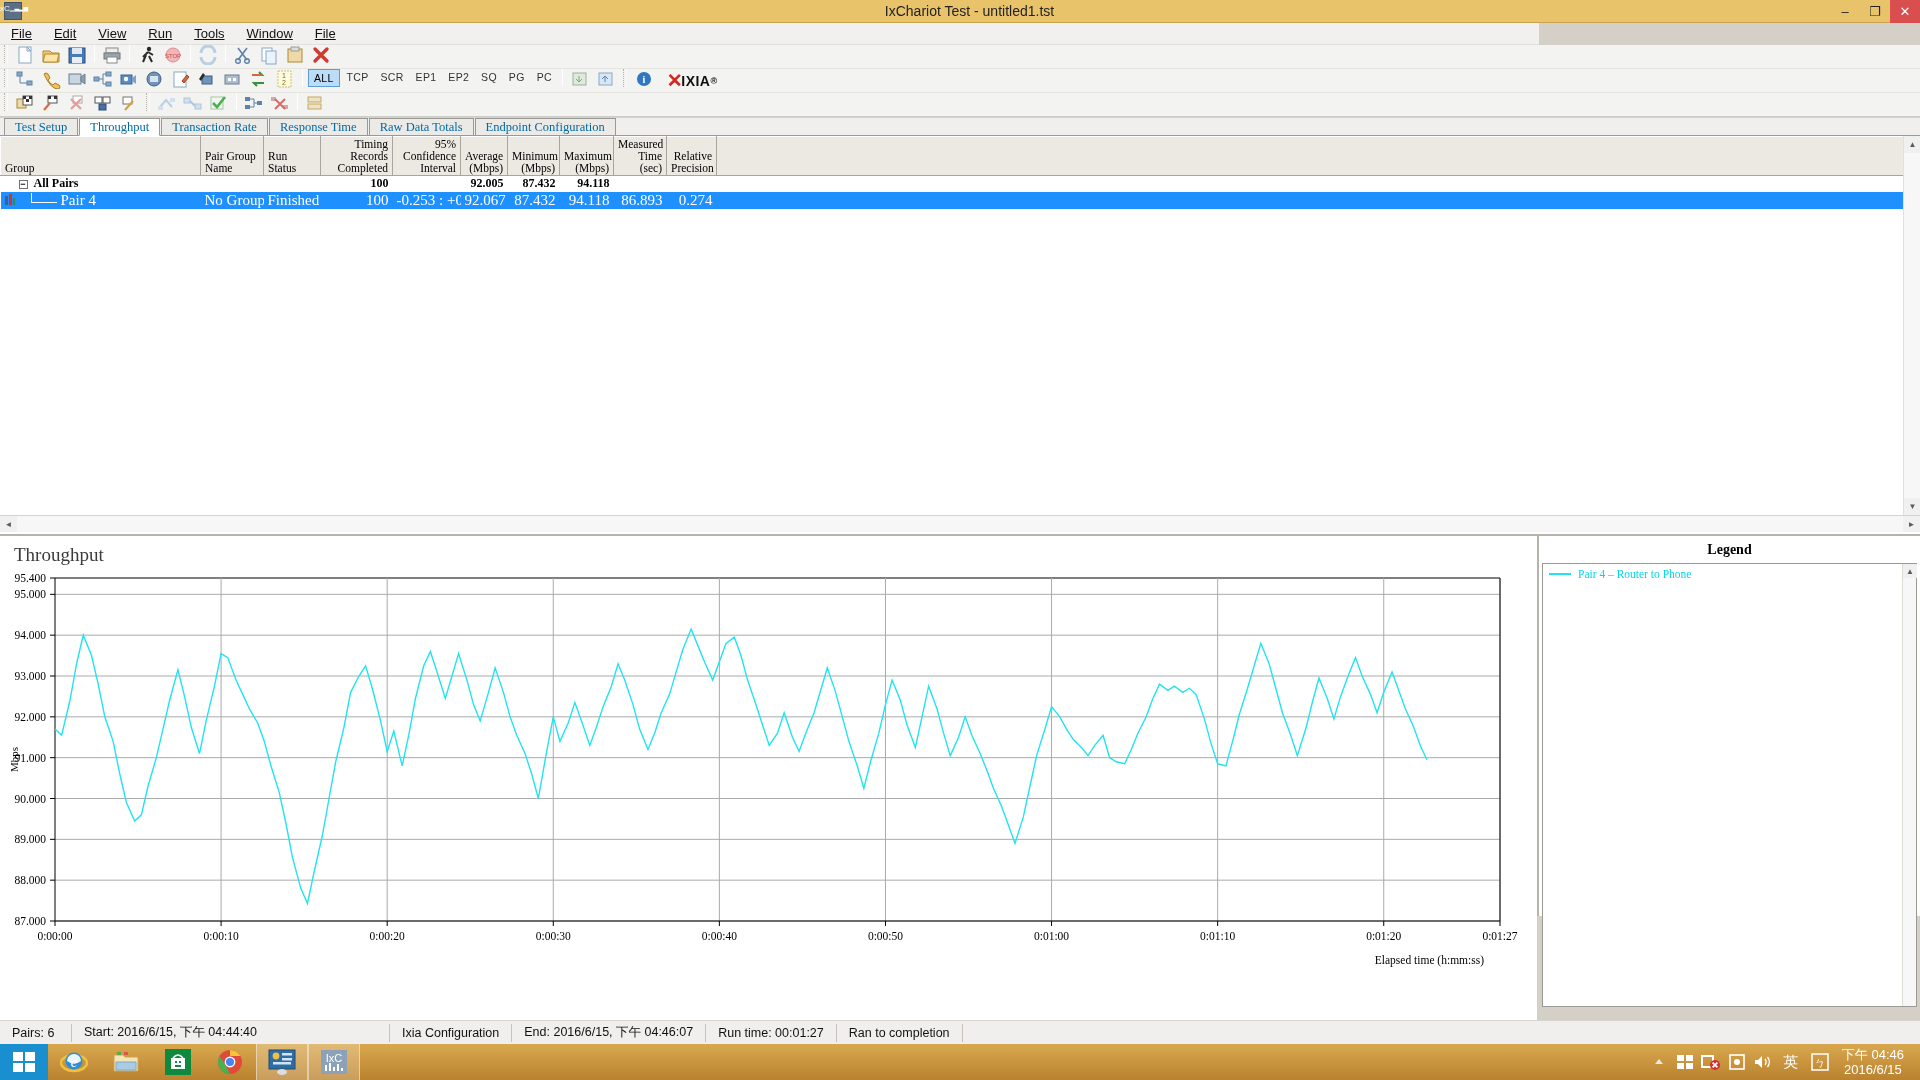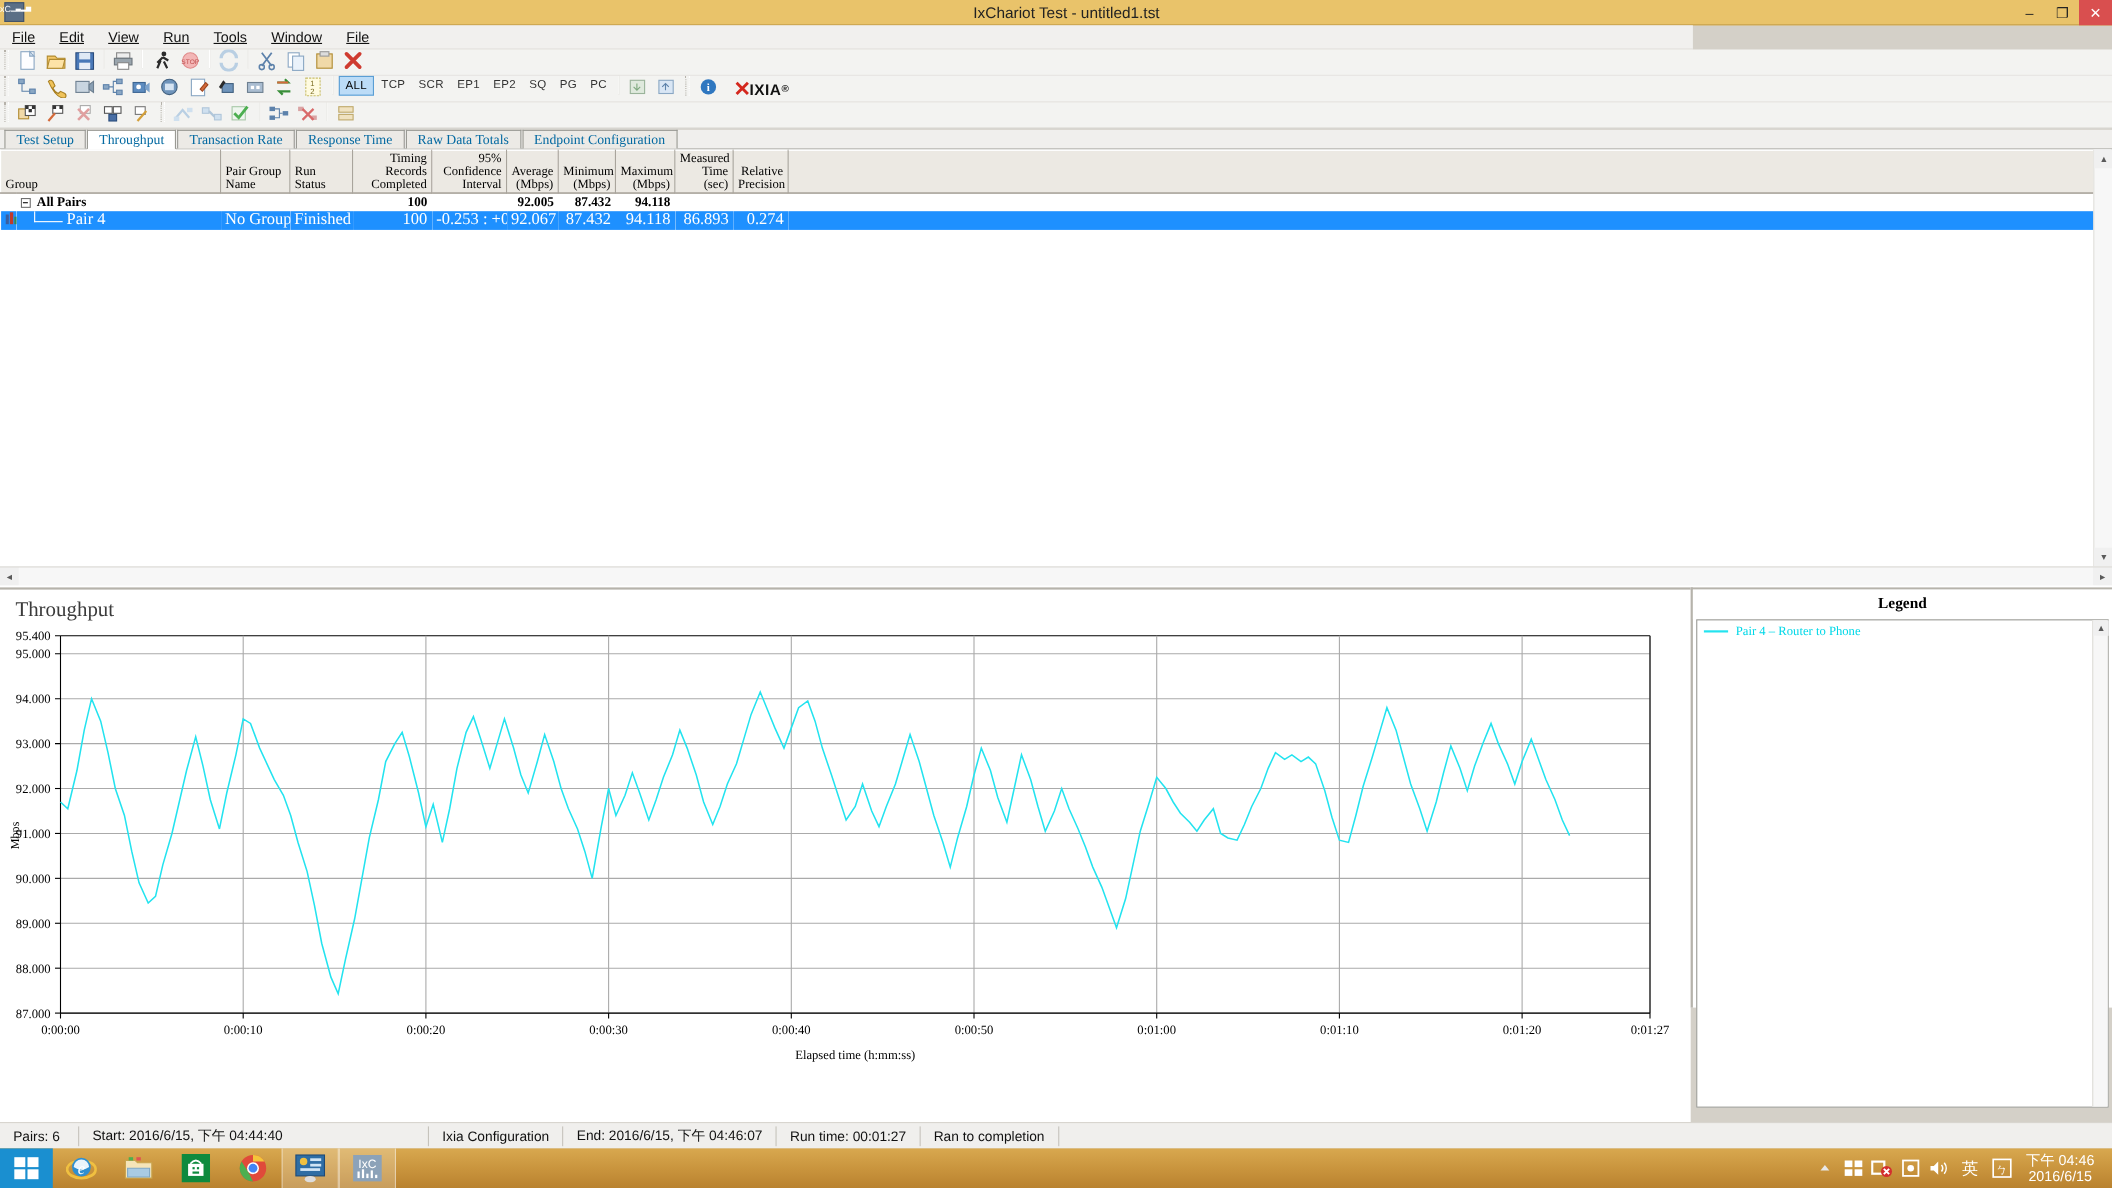--- a/index.html
+++ b/index.html
@@ -633,21 +633,21 @@
 
   <div class="hscroll">
     <div class="sb-arrow">◄</div>
     <div class="sb-track"></div>
     <div class="sb-arrow">►</div>
   </div>
 
   <div class="chartpanel">
     <div class="charttitle">Throughput</div>
     <div class="ylabel" style="top: 235.5px; left: 8px;">Mbps</div>
-    <div class="xlabel" style="top: 418px; left: 55px; width: 1445px;">Elapsed time (h:mm:ss)</div>
+    <div class="xlabel" style="top: 418px; left: 39px; width: 1445px; text-align: right;">Elapsed time (h:mm:ss)</div>
     <div id="plot-area" style="position:absolute;left:0;top:0;width:1479px;height:470px;"><svg width="1537" height="470">
           <line x1="55" x2="1500" y1="42" y2="42" stroke="#000" stroke-width="1"></line>
           <line x1="50" x2="55" y1="42" y2="42" stroke="#000"></line>
           <text x="46" y="46" text-anchor="end" font-family="&quot;Liberation Serif&quot;, serif" font-size="11.5" fill="#000">95.400</text>
           <line x1="55" x2="1500" y1="58.33333333333354" y2="58.33333333333354" stroke="#aaa" stroke-width="1"></line>
           <line x1="50" x2="55" y1="58.33333333333354" y2="58.33333333333354" stroke="#000"></line>
           <text x="46" y="62.33333333333354" text-anchor="end" font-family="&quot;Liberation Serif&quot;, serif" font-size="11.5" fill="#000">95.000</text>
           <line x1="55" x2="1500" y1="99.16666666666686" y2="99.16666666666686" stroke="#aaa" stroke-width="1"></line>
           <line x1="50" x2="55" y1="99.16666666666686" y2="99.16666666666686" stroke="#000"></line>
           <text x="46" y="103.16666666666686" text-anchor="end" font-family="&quot;Liberation Serif&quot;, serif" font-size="11.5" fill="#000">94.000</text>

